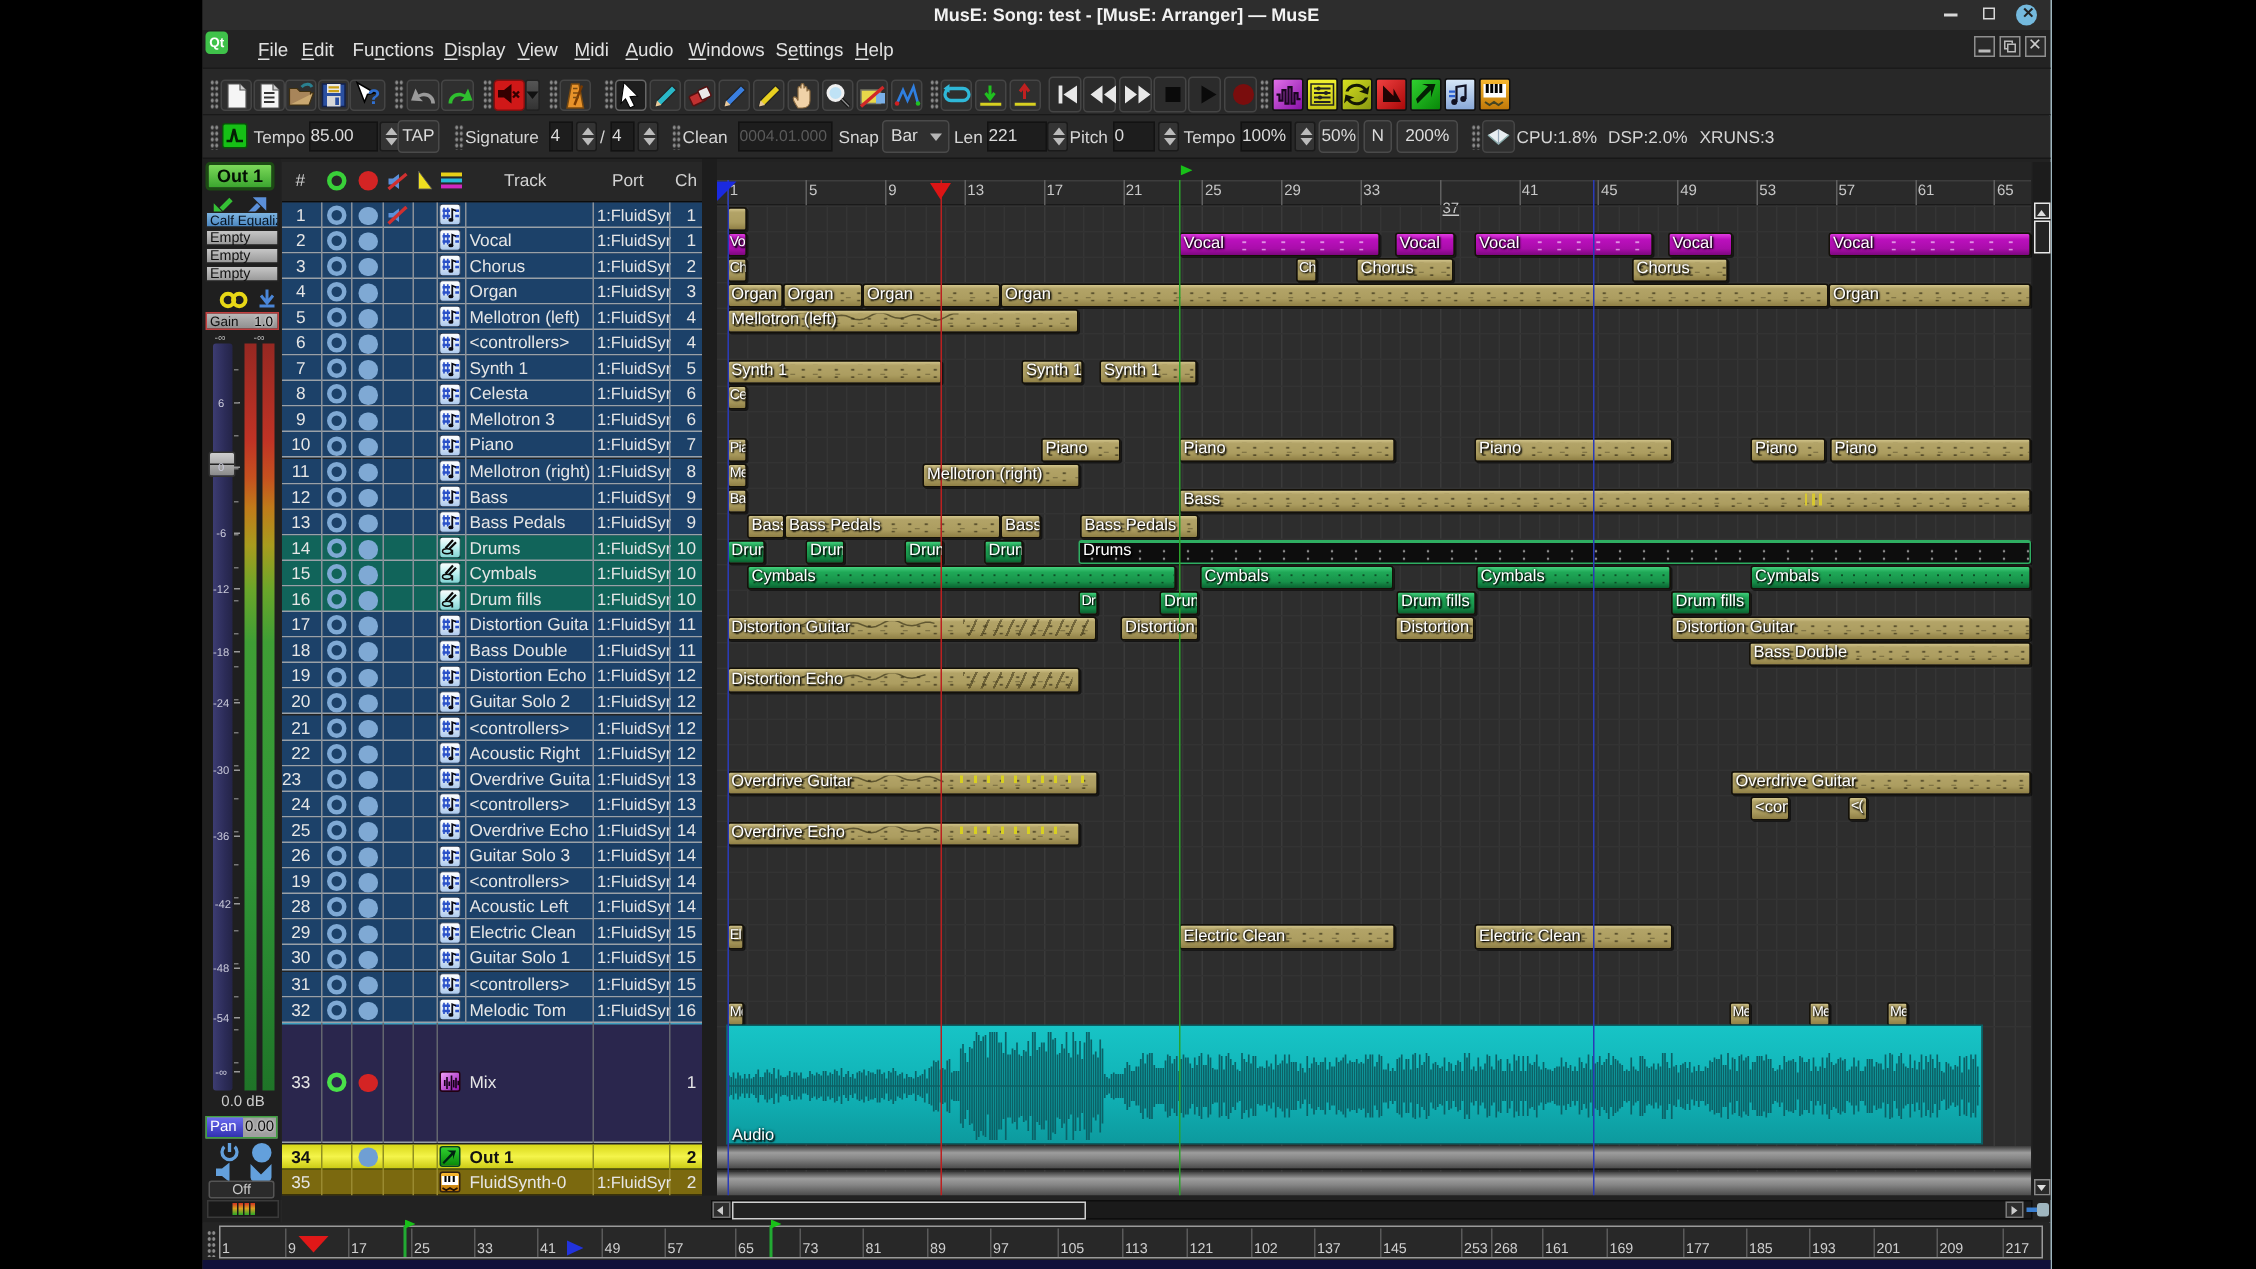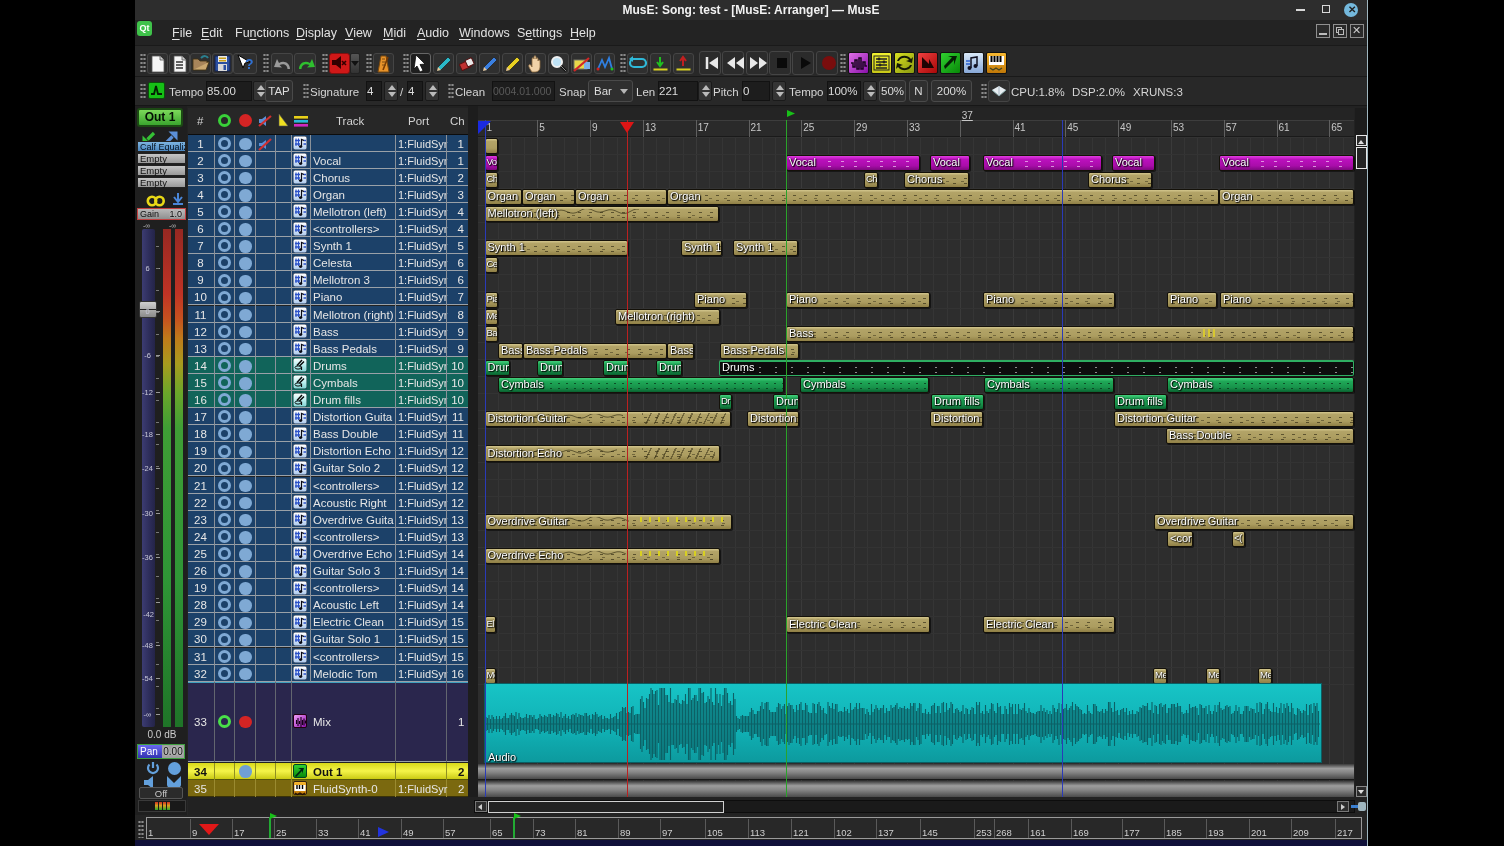--- a/index.html
+++ b/index.html
@@ -282,21 +282,21 @@
 <div class="abs" style="left:141px;top:388px;width:13px;color:#c8c8d8;font-size:7.5px;text-align:center;">-12</div>
 <div class="abs" style="left:156px;top:392px;width:4px;height:1px;background:#999;"></div>
 <div class="abs" style="left:141px;top:430px;width:13px;color:#c8c8d8;font-size:7.5px;text-align:center;">-18</div>
 <div class="abs" style="left:156px;top:434px;width:4px;height:1px;background:#999;"></div>
 <div class="abs" style="left:141px;top:464px;width:13px;color:#c8c8d8;font-size:7.5px;text-align:center;">-24</div>
 <div class="abs" style="left:156px;top:468px;width:4px;height:1px;background:#999;"></div>
 <div class="abs" style="left:141px;top:509px;width:13px;color:#c8c8d8;font-size:7.5px;text-align:center;">-30</div>
 <div class="abs" style="left:156px;top:513px;width:4px;height:1px;background:#999;"></div>
 <div class="abs" style="left:141px;top:553px;width:13px;color:#c8c8d8;font-size:7.5px;text-align:center;">-36</div>
 <div class="abs" style="left:156px;top:557px;width:4px;height:1px;background:#999;"></div>
-<div class="abs" style="left:141px;top:598px;width:13px;color:#c8c8d8;font-size:7.5px;text-align:right;margin-top:12px;">-42</div>
+<div class="abs" style="left:141px;top:598px;width:13px;color:#c8c8d8;font-size:7.5px;text-align:right;">-42</div>
 <div class="abs" style="left:156px;top:602px;width:4px;height:1px;background:#999;"></div>
 <div class="abs" style="left:141px;top:641px;width:13px;color:#c8c8d8;font-size:7.5px;text-align:center;">-48</div>
 <div class="abs" style="left:156px;top:645px;width:4px;height:1px;background:#999;"></div>
 <div class="abs" style="left:141px;top:674px;width:13px;color:#c8c8d8;font-size:7.5px;text-align:center;">-54</div>
 <div class="abs" style="left:156px;top:678px;width:4px;height:1px;background:#999;"></div>
 <div class="abs" style="left:141px;top:710px;width:13px;color:#c8c8d8;font-size:7.5px;text-align:center;">-∞</div>
 <div class="abs" style="left:156px;top:714px;width:4px;height:1px;background:#999;"></div>
 <div class="abs" style="left:156px;top:246px;width:3px;height:1px;background:#777;"></div>
 <div class="abs" style="left:156px;top:268px;width:3px;height:1px;background:#777;"></div>
 <div class="abs" style="left:156px;top:290px;width:3px;height:1px;background:#777;"></div>
@@ -836,21 +836,21 @@
       <path d="M2 4.5h5M2 8h5" stroke="#2a50c8" stroke-width="1.6"></path>
       <path d="M3 2.5v7.5M5.5 2.5v7.5" stroke="#2a50c8" stroke-width="1.1"></path>
       <path d="M10.5 4.5h2.5M10.5 8h2.5" stroke="#2a50c8" stroke-width="1.6"></path>
       <path d="M8.5 10.5V3.5l2.5 1" stroke="#0a0a14" stroke-width="1.2" fill="none"></path>
       <ellipse cx="7.6" cy="10.6" rx="1.7" ry="1.3" fill="#0a0a14"></ellipse>
     </svg></div>
 <div class="cell" style="left:313px;top:494.6px;width:81px;">Acoustic Right</div>
 <div class="cell" style="left:398px;top:494.6px;width:50px;font-size:11px;">1:FluidSyr</div>
 <div class="cell" style="left:446px;top:494.6px;width:18px;text-align:right;">12</div>
 <div class="abs" style="left:188px;top:510.7px;width:280px;height:17.1px;background:#1c4169;border-bottom:1px solid #9aa1a8;"></div>
-<div class="cell" style="left:188px;top:511.7px;width:25px;text-align:center;">23</div>
+<div class="cell" style="left:188px;top:511.7px;width:25px;text-align:left;">23</div>
 <div class="abs" style="left:218px;top:512.9px;width:13px;height:13px;border-radius:50%;border:3.5px solid #7fa9d4;"></div>
 <div class="abs" style="left:239px;top:513.9px;width:12.6px;height:12.6px;border-radius:50%;background:#7fa9d4;"></div>
 <div class="abs" style="left:293px;top:512.2px;width:14px;height:14px;"><svg width="14" height="14" viewBox="0 0 14 14">
       <defs>
         <linearGradient id="ng" x1="0" y1="0" x2="0" y2="1">
           <stop offset="0" stop-color="#ffffff"></stop>
           <stop offset="0.55" stop-color="#dce9f8"></stop>
           <stop offset="1" stop-color="#a8c6ec"></stop>
         </linearGradient>
       </defs>
@@ -1134,21 +1134,21 @@
 <div class="rnum" style="left:219.7px;top:14px;">17</div>
 <div class="tick" style="left:270.5px;top:12px;height:17px;background:#606060;"></div>
 <div class="rnum" style="left:272.5px;top:14px;">21</div>
 <div class="tick" style="left:323.3px;top:12px;height:17px;background:#606060;"></div>
 <div class="rnum" style="left:325.3px;top:14px;">25</div>
 <div class="tick" style="left:376.1px;top:12px;height:17px;background:#606060;"></div>
 <div class="rnum" style="left:378.1px;top:14px;">29</div>
 <div class="tick" style="left:428.9px;top:12px;height:17px;background:#606060;"></div>
 <div class="rnum" style="left:430.9px;top:14px;">33</div>
 <div class="tick" style="left:481.7px;top:12px;height:17px;background:#606060;"></div>
-<div class="rnum" style="left:483.7px;top:2px;text-decoration:underline;">37</div>
+<div class="rnum" style="left:483.7px;top:26px;text-decoration:underline;">37</div>
 <div class="tick" style="left:534.5px;top:12px;height:17px;background:#606060;"></div>
 <div class="rnum" style="left:536.5px;top:14px;">41</div>
 <div class="tick" style="left:587.3px;top:12px;height:17px;background:#606060;"></div>
 <div class="rnum" style="left:589.3px;top:14px;">45</div>
 <div class="tick" style="left:640.1px;top:12px;height:17px;background:#606060;"></div>
 <div class="rnum" style="left:642.1px;top:14px;">49</div>
 <div class="tick" style="left:692.9px;top:12px;height:17px;background:#606060;"></div>
 <div class="rnum" style="left:694.9px;top:14px;">53</div>
 <div class="tick" style="left:745.7px;top:12px;height:17px;background:#606060;"></div>
 <div class="rnum" style="left:747.7px;top:14px;">57</div>

